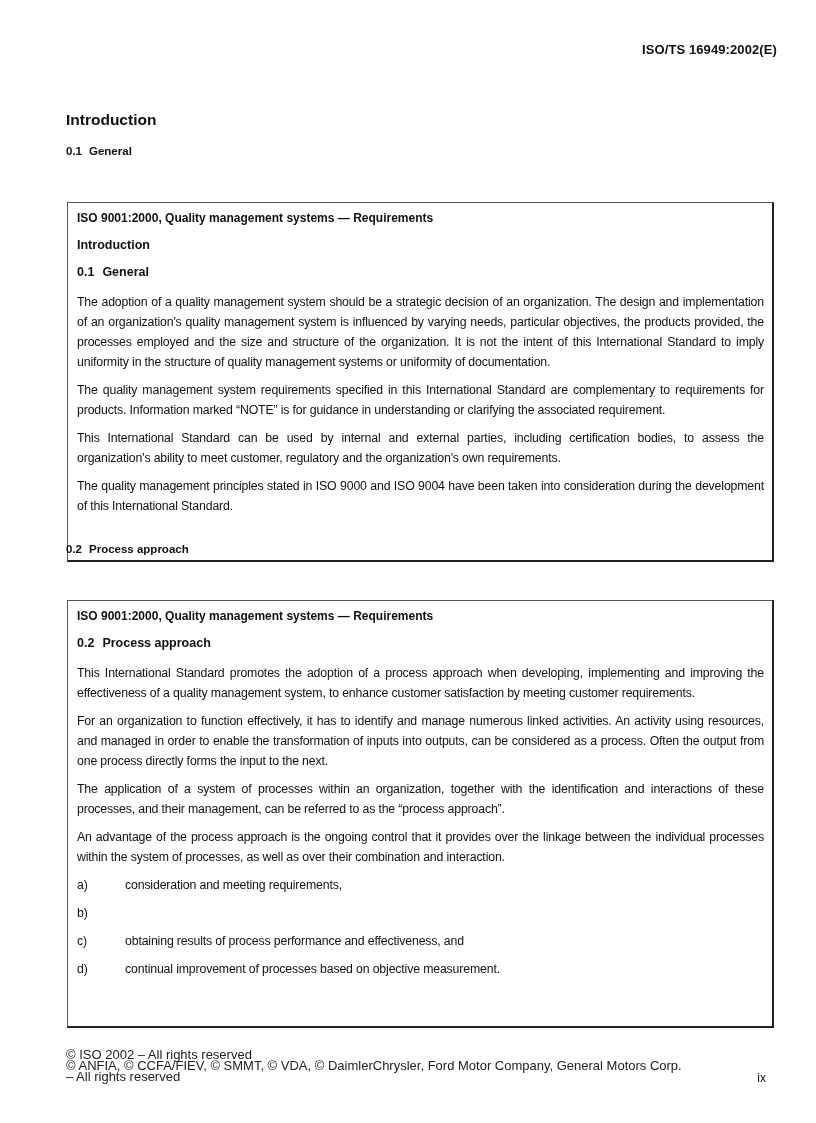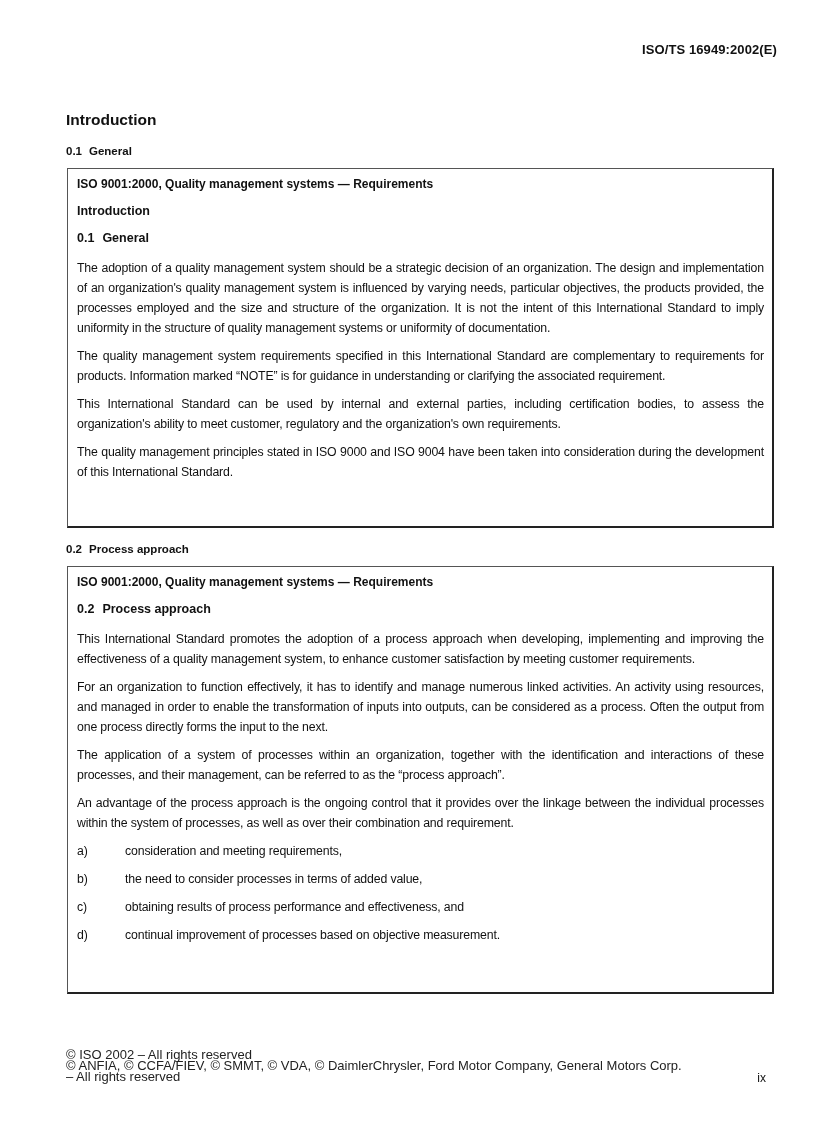--- a/index.html
+++ b/index.html
@@ -19,20 +19,21 @@
       position: absolute; left: 66px;
       font-size: 11.5px; font-weight: bold;
     }
     .sec-heading .num { margin-right: 7px; }
     .box {
       position: absolute; left: 67px; width: 707px;
       border-top: 1px solid #555; border-left: 1px solid #555;
       border-right: 2px solid #222; border-bottom: 2px solid #222;
       box-sizing: border-box;
       padding: 8px 8px 0 9px;
+      margin-top: 34px;
     }
     .box-ref { font-size: 12px; font-weight: bold; margin: 0 0 12px 0; line-height: 15px; }
     .box-h { font-size: 12.5px; font-weight: bold; margin: 0 0 12px 0; line-height: 15px; }
     .box-h .num { margin-right: 8px; }
     .para {
       font-size: 12.3px; line-height: 20px; text-align: justify;
       margin: 0 0 8px 0;
       font-family: "Liberation Sans Narrow", "Liberation Sans", sans-serif;
       letter-spacing: -0.15px;
     }
@@ -74,28 +75,27 @@
 </div>
 
 <div class="box" style="top:566px; height:428px;">
   <div class="box-ref">ISO 9001:2000, Quality management systems — Requirements</div>
   <div class="box-h">
     <span class="num">0.2</span><span>Process approach</span>
   </div>
   <p class="para">This International Standard promotes the adoption of a process approach when developing, implementing and improving the effectiveness of a quality management system, to enhance customer satisfaction by meeting customer requirements.</p>
   <p class="para">For an organization to function effectively, it has to identify and manage numerous linked activities. An activity using resources, and managed in order to enable the transformation of inputs into outputs, can be considered as a process. Often the output from one process directly forms the input to the next.</p>
   <p class="para">The application of a system of processes within an organization, together with the identification and interactions of these processes, and their management, can be referred to as the “process approach”.</p>
-  <p class="para">An advantage of the process approach is the ongoing control that it provides over the linkage between the individual processes within the system of processes, as well as over their combination and requirement.</p>
+  <p class="para">An advantage of the process approach is the ongoing control that it provides over the linkage between the individual processes within the system of processes, as well as over their combination and interaction.</p>
   <div class="list-item">
     <span class="marker">a)</span>
     <span>consideration and meeting requirements,</span>
   </div>
   <div class="list-item">
     <span class="marker">b)</span>
-    <span>the need to consider processes in terms of added value,</span>
   </div>
   <div class="list-item">
     <span class="marker">c)</span>
     <span>obtaining results of process performance and effectiveness, and</span>
   </div>
   <div class="list-item">
     <span class="marker">d)</span>
     <span>continual improvement of processes based on objective measurement.</span>
   </div>
 </div>

